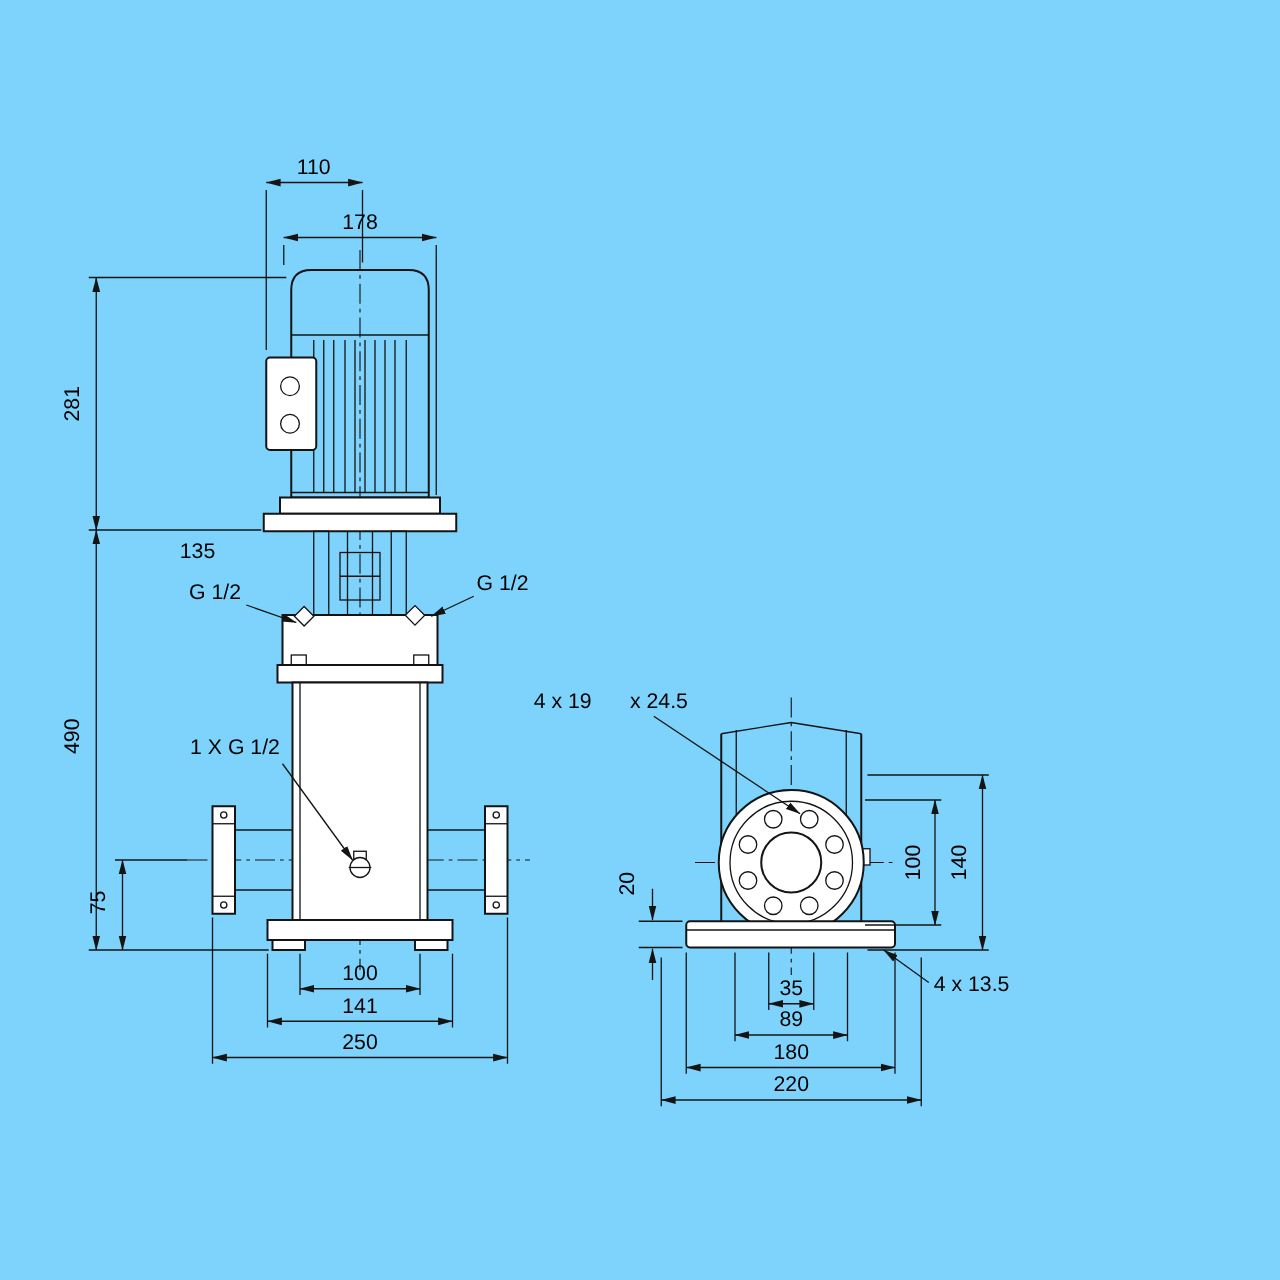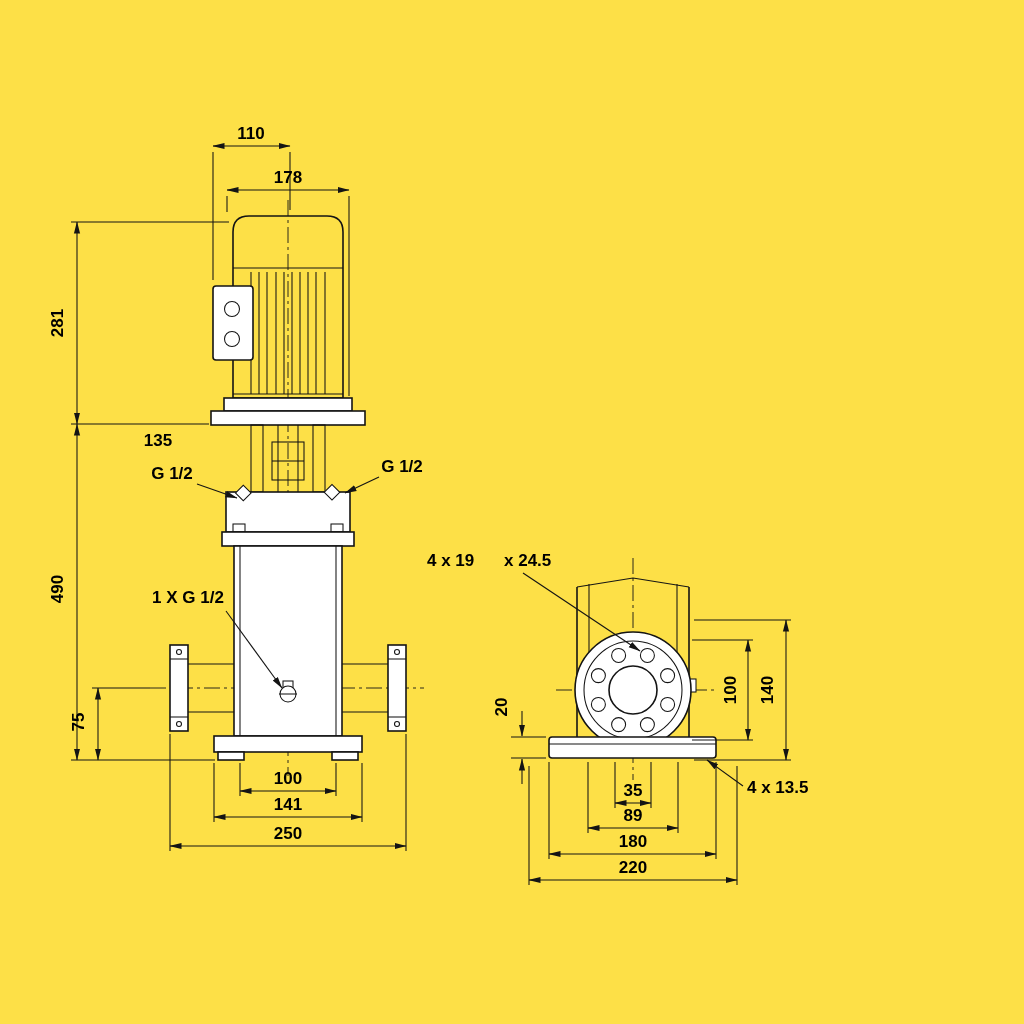--- a/index.html
+++ b/index.html
@@ -1,16 +1,16 @@
 <!DOCTYPE html>
 <html><head>
 <meta charset="utf-8">
 <style>
   html,body{margin:0;padding:0;background:#fff;}
-  .stage{position:relative;width:1024px;height:1024px;background:#fde047;overflow:hidden;font-weight:bold;}
+  .stage{position:relative;width:1024px;height:1024px;background:#7dd3fc;overflow:hidden;}
   svg{display:block;}
   .ol{fill:none;stroke:#141414;stroke-width:1.6;stroke-linejoin:miter;stroke-linecap:butt;}
   .thin{fill:none;stroke:#141414;stroke-width:1.05;}
   .dim{fill:none;stroke:#141414;stroke-width:1.05;}
   .cl{fill:none;stroke:#141414;stroke-width:0.9;stroke-dasharray:16 4 3 4;}
   .f{fill:#fff;}
   .dtxt{font-family:"Liberation Sans","DejaVu Sans",sans-serif;font-size:17px;fill:#000;}
   .mid{text-anchor:middle;}
 </style>
 </head>

